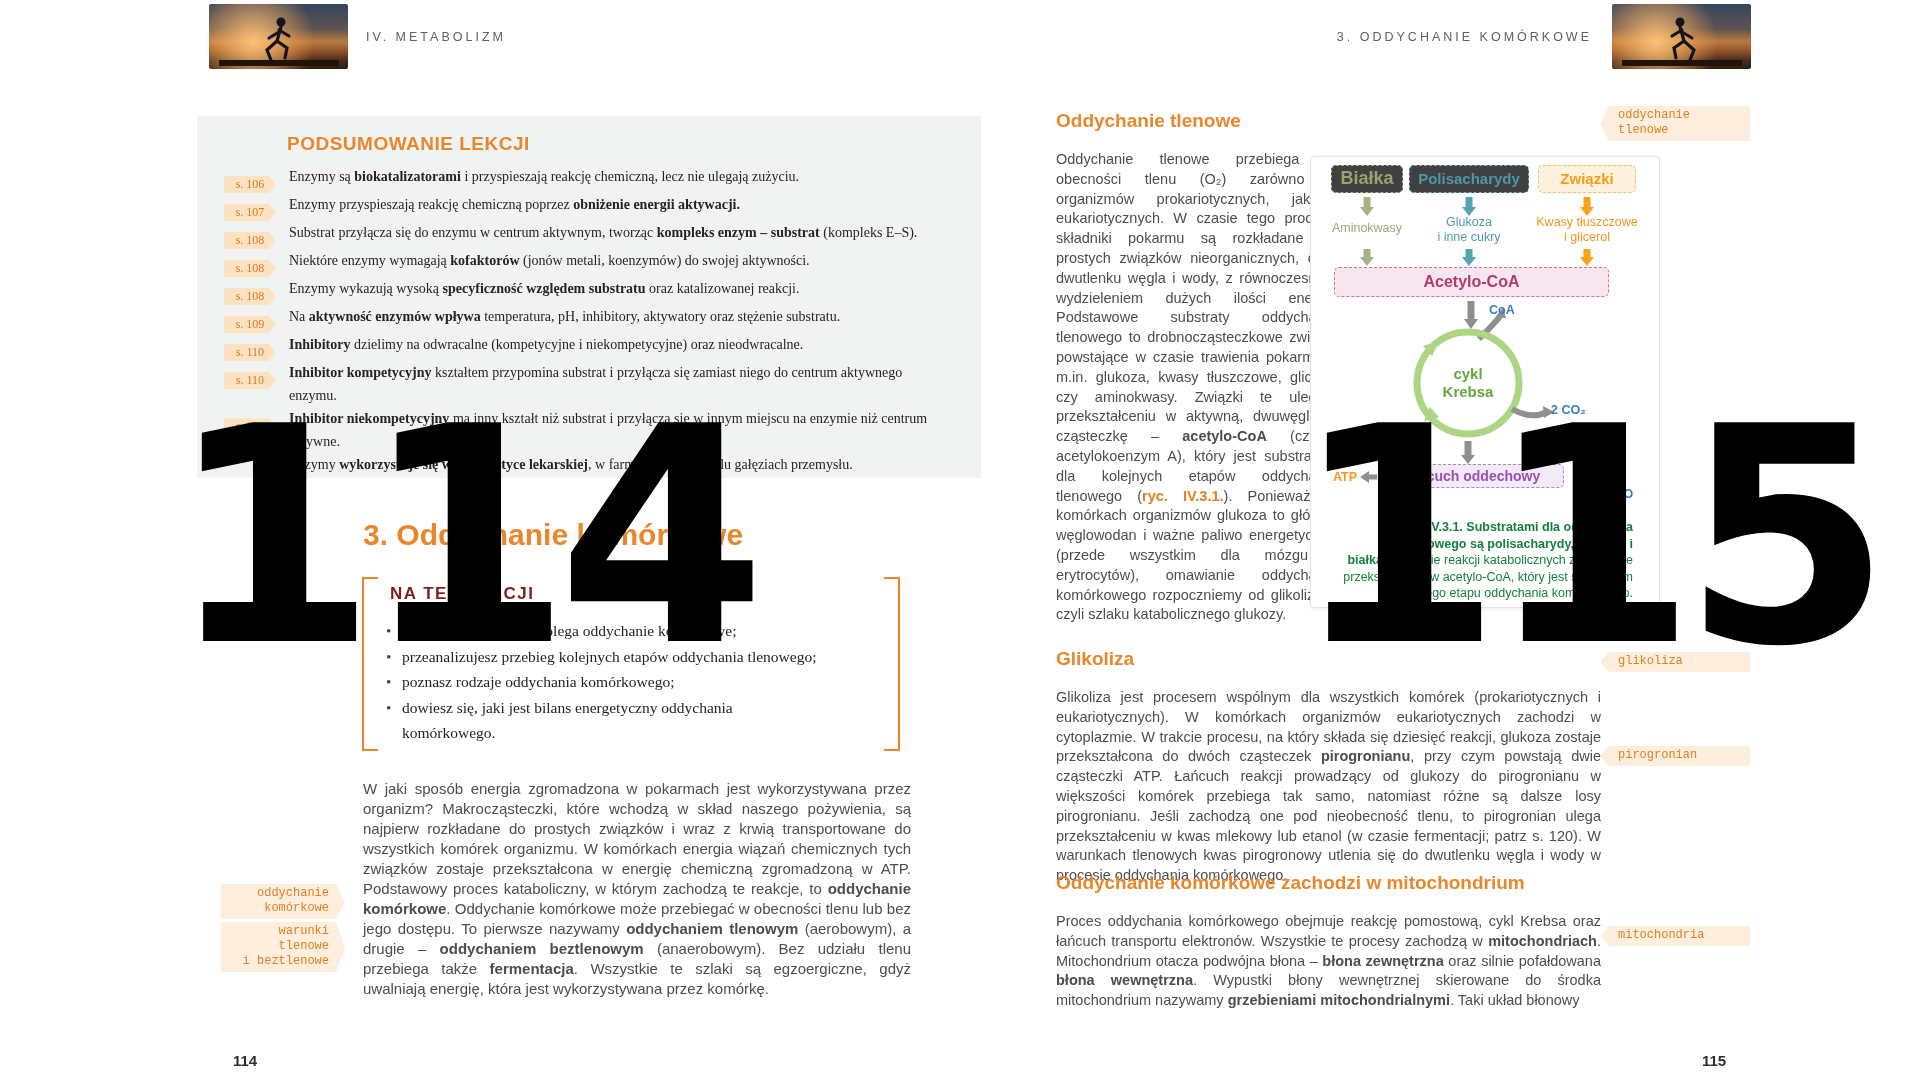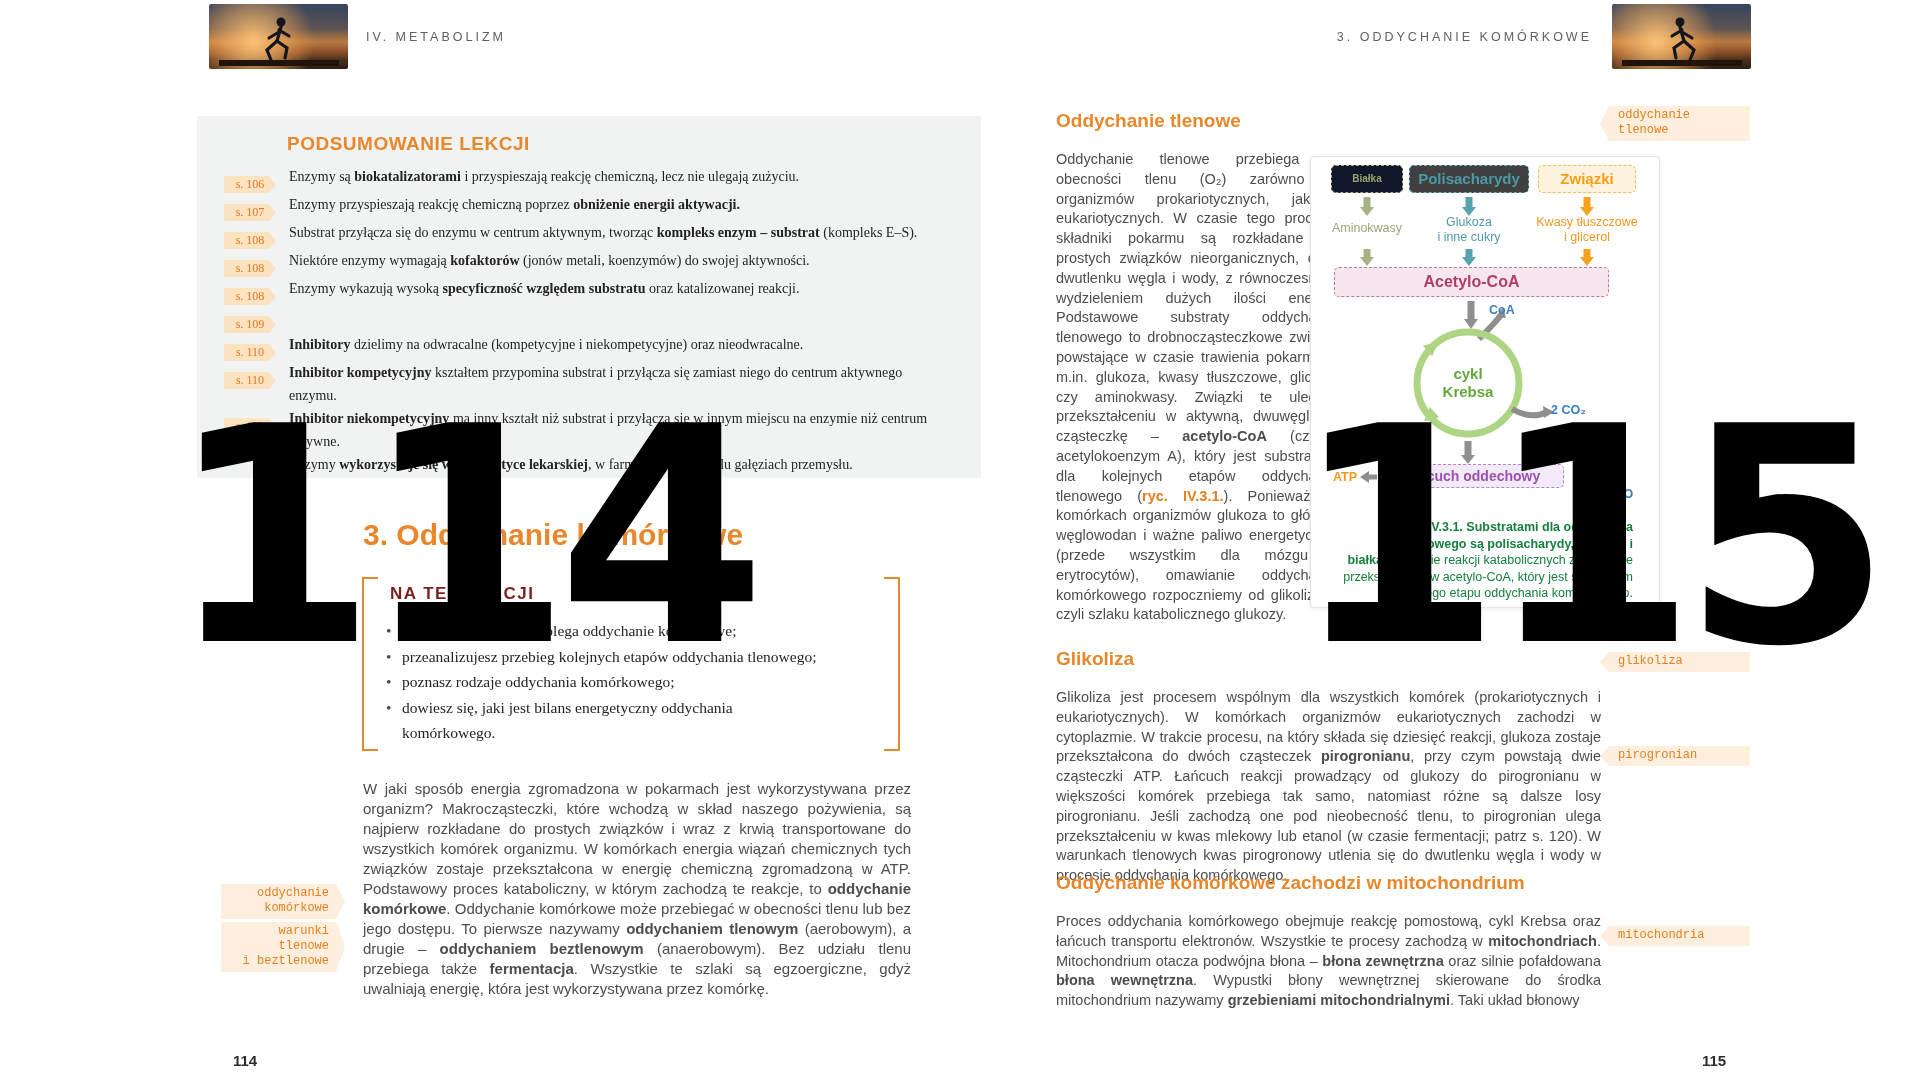--- a/index.html
+++ b/index.html
@@ -47,21 +47,21 @@
   .flag{background:#fdeedd;color:#e0801f;font-family:Liberation Mono, monospace;
     font-size:12px;line-height:15px;white-space:pre-line}
   .flag.left{clip-path:polygon(0 0,calc(100% - 9px) 0,100% 50%,calc(100% - 9px) 100%,0 100%);
     text-align:right;padding:2px 16px 3px 8px}
   .flag.right{clip-path:polygon(9px 0,100% 0,100% 100%,9px 100%,0 50%);
     text-align:left;padding:2px 8px 3px 18px}
 
   
   .fig-panel{background:#fff;border:1px solid #e4e4e4;border-radius:4px;box-shadow:0 1px 5px rgba(0,0,0,.08)}
   .fnode{position:absolute;border:1.5px dashed;border-radius:5px;text-align:center;font-weight:700}
-  .fnode.bialka{color:#97a46b;background:#0f172a;border-color:#aab37f;font-size:10px;line-height:25px}
+  .fnode.bialka{color:#97a46b;background:#404040;border-color:#aab37f;font-size:18px;line-height:25px}
   .fnode.poli{color:#4b98a6;background:#404040;border-color:#79b7c2;font-size:15px;line-height:25px}
   .fnode.tluszcze{color:#f49d15;background:#fdf2de;border-color:#f6bc62;font-size:15px;line-height:25px}
   .fnode.acetylo{color:#b13d68;background:#f7e6ee;border-color:#c8759a;font-size:16px;line-height:27px}
   .fnode.lancuch{color:#9c51b0;background:#f3eaf8;border-color:#b683c9;font-size:14px;line-height:23px}
   .flabel{position:absolute;text-align:center;white-space:pre-line}
   .flabel.olive{color:#9aa878;font-size:12.5px;line-height:15px}
   .flabel.teal{color:#4f9aa8;font-size:12.5px;line-height:15px}
   .flabel.orange{color:#f0961e;font-size:12.5px;line-height:15px}
   .flabel.blue{color:#3a7ec2;font-weight:700;font-size:12.5px}
   .flabel.atp{color:#f09a1c;font-weight:700;font-size:12.5px;text-align:right}
@@ -117,20 +117,21 @@
         <div class="stext"><span>Niektóre enzymy wymagają </span><span class="b">kofaktorów</span><span> (jonów metali, koenzymów) do swojej aktywności.</span></div>
       </div>
 
       <div class="srow">
         <div class="stag">s. 108</div>
         <div class="stext"><span>Enzymy wykazują wysoką </span><span class="b">specyficzność względem substratu</span><span> oraz katalizowanej reakcji.</span></div>
       </div>
 
       <div class="srow">
         <div class="stag">s. 109</div>
+        <div class="stext"><span>Na </span><span class="b">aktywność enzymów wpływa</span><span> temperatura, pH, inhibitory, aktywatory oraz stężenie substratu.</span></div>
       </div>
 
       <div class="srow">
         <div class="stag">s. 110</div>
         <div class="stext"><span class="b">Inhibitory</span><span> dzielimy na odwracalne (kompetycyjne i niekompetycyjne) oraz nieodwracalne.</span></div>
       </div>
 
       <div class="srow">
         <div class="stag">s. 110</div>
         <div class="stext"><span class="b">Inhibitor kompetycyjny</span><span> kształtem przypomina substrat i przyłącza się zamiast niego do centrum aktywnego enzymu.</span></div>

